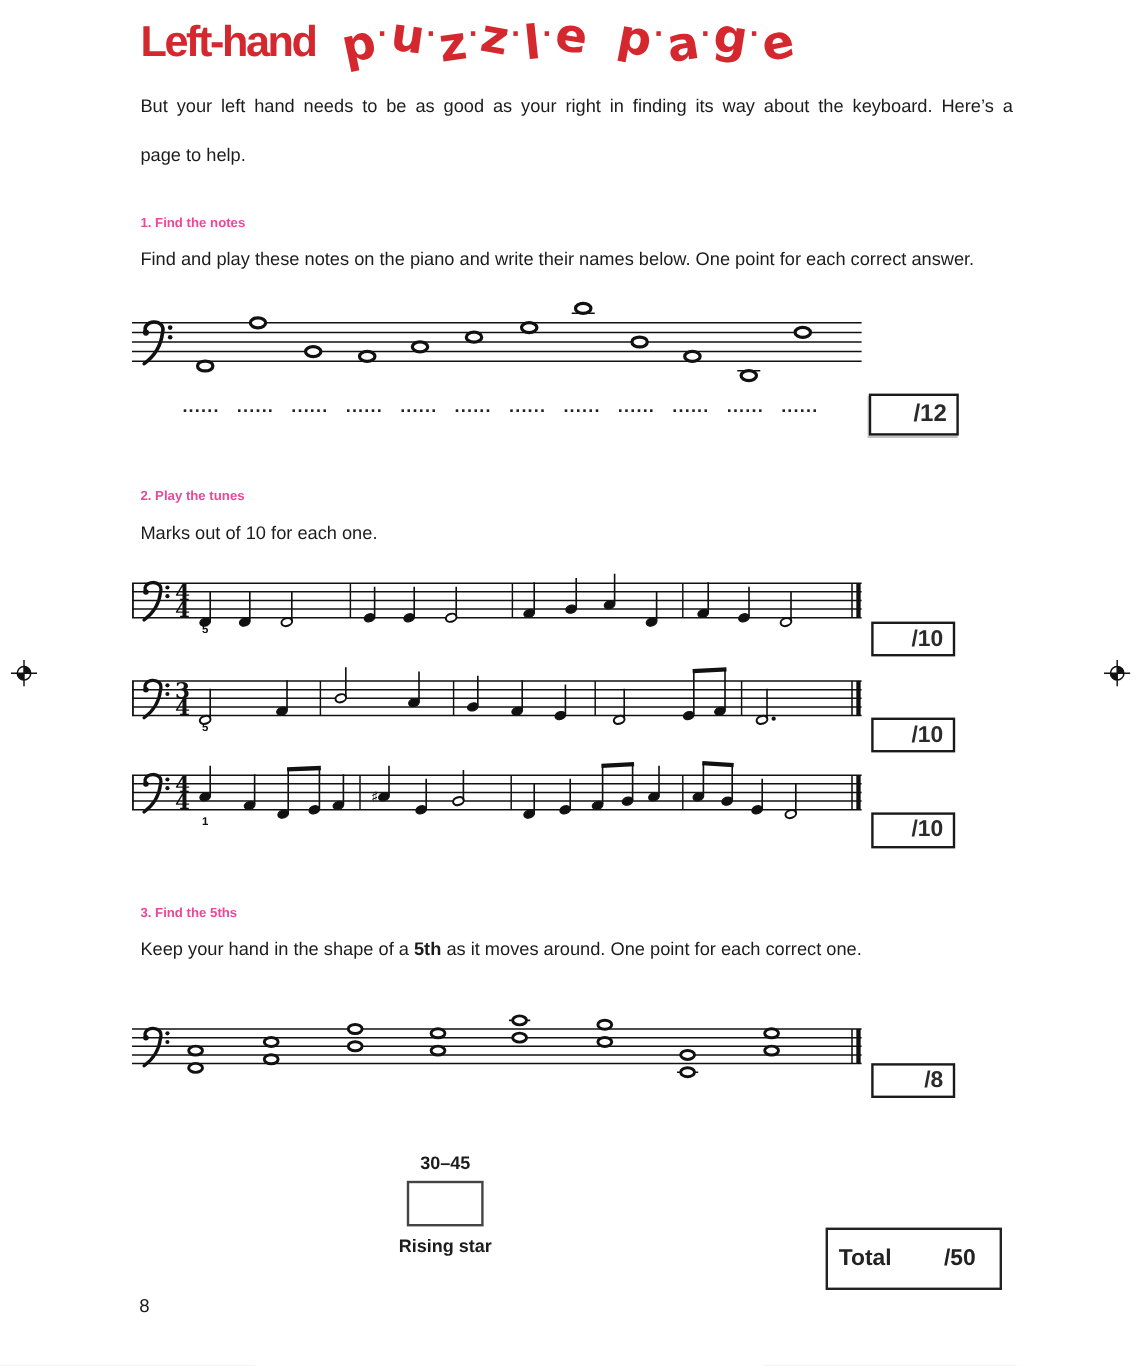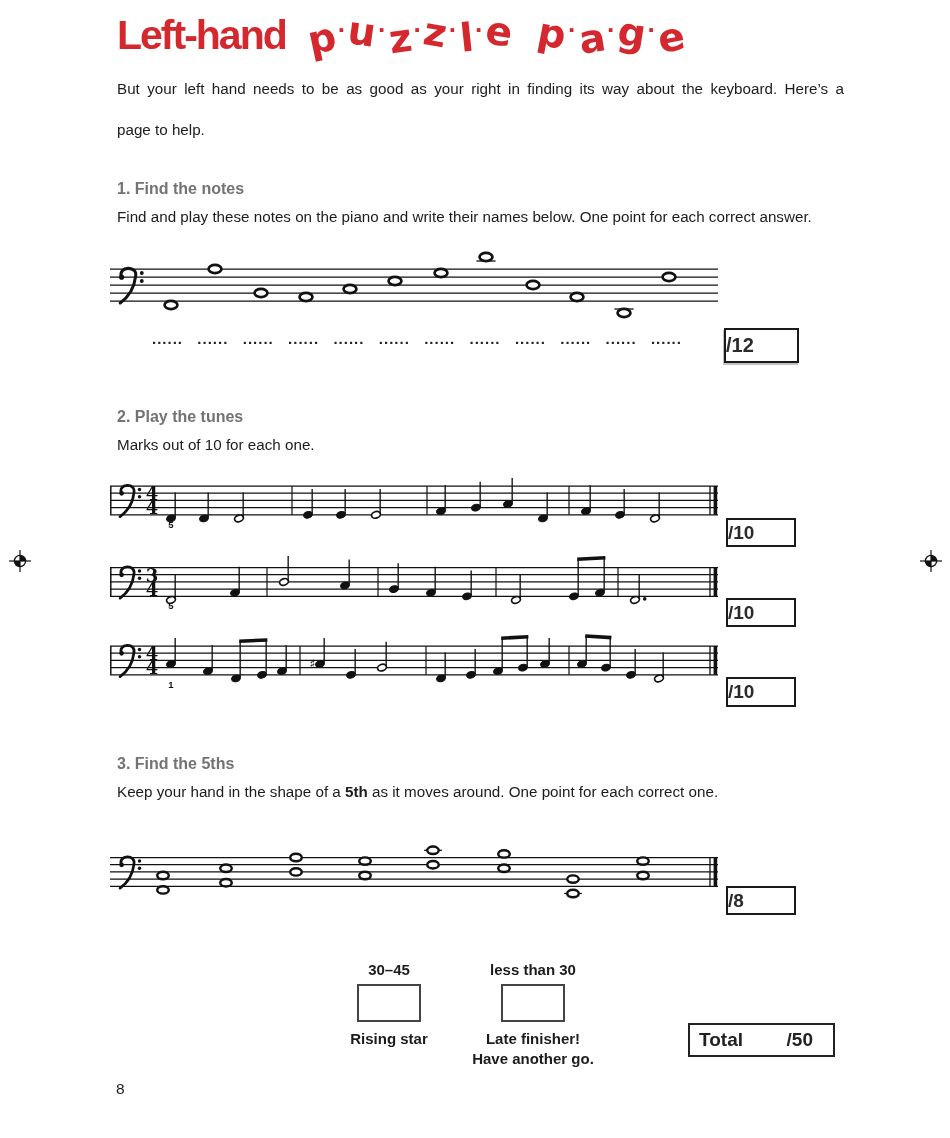--- a/index.html
+++ b/index.html
@@ -3,50 +3,50 @@
 <meta charset="utf-8">
 <style>
   html,body{margin:0;padding:0;background:#e8e8e8;}
   .page{
     position:relative;width:950px;height:1138px;background:#ffffff;
     font-family:"Liberation Sans",sans-serif;color:#1c1c1c;overflow:hidden;
     margin:0 auto;
   }
   
   .title{position:absolute;left:117px;top:12px;margin:0;white-space:nowrap;font-weight:bold;}
-  .title-main{font-family:"Liberation Sans",sans-serif;font-size:41px;letter-spacing:-2px;color:#d4272e;margin-right:22px;}
+  .title-main{font-family:"Liberation Sans",sans-serif;font-size:36px;letter-spacing:-2px;color:#d4272e;margin-right:22px;}
   .fancy-letter{display:inline-block;font-family:"DejaVu Sans",sans-serif;font-weight:bold;font-size:39px;color:#d4272e;}
   .fancy-dot{display:inline-block;font-size:26px;color:#d4272e;position:relative;top:-10px;margin:0 2px;font-weight:bold;}
   .fancy-space{display:inline-block;width:26px;}
   
   .intro{position:absolute;left:117px;top:79px;width:727px;font-size:15.2px;line-height:20.5px;}
   .just{text-align:justify;}
   .just::after{content:"";display:inline-block;width:100%;}
   
-  .sec-heading{position:absolute;left:117px;font-size:16px;font-weight:bold;color:#737373;}
+  .sec-heading{position:absolute;left:117px;font-size:11px;font-weight:bold;color:#ec4899;}
   .sec-body{position:absolute;left:117px;font-size:15.2px;}
   
   svg.staff{position:absolute;}
   
   .blank-row{position:absolute;left:152px;top:330px;width:530px;display:flex;justify-content:space-between;font-weight:bold;font-size:15px;letter-spacing:1px;color:#222;}
   
-  .scorebox{position:absolute;border:2px solid #1a1a1a;background:#fff;display:flex;align-items:center;justify-content:flex-start;padding-right:8px;box-sizing:border-box;font-weight:bold;color:#2b2b2b;}
+  .scorebox{position:absolute;border:2px solid #1a1a1a;background:#fff;display:flex;align-items:center;justify-content:flex-end;padding-right:8px;box-sizing:border-box;font-weight:bold;color:#2b2b2b;}
   .sb12{left:724px;top:328px;width:75px;height:35px;font-size:20px;box-shadow:-1px 2px 0 rgba(120,120,120,.45);}
   .sb10a{left:726px;top:518px;width:70px;height:29px;font-size:19px;}
   .sb10b{left:726px;top:598px;width:70px;height:29px;font-size:19px;}
   .sb10c{left:726px;top:677px;width:70px;height:30px;font-size:19px;}
   .sb8{left:726px;top:886px;width:70px;height:29px;font-size:19px;}
   
   .rating{position:absolute;top:961px;width:170px;text-align:center;font-weight:bold;font-size:15px;}
   .rating .cond{line-height:17px;}
   .rating .tickbox{width:60px;height:34px;border:2px solid #444;margin:6px auto 0 auto;background:#fff;}
   .rating .lab{margin-top:7px;line-height:20px;}
-  .r1{left:148px;} .r2{left:304px;} .r3{left:448px;}
-  
-  .totalbox{position:absolute;left:688px;top:1023px;width:147px;height:34px;border:2.5px solid #222;box-sizing:border-box;display:flex;align-items:center;font-weight:bold;font-size:19px;color:#222;}
+  .r1{left:148px;} .r2{left:286px;} .r3{left:448px;}
+  
+  .totalbox{position:absolute;left:688px;top:1023px;width:147px;height:52px;border:2.5px solid #222;box-sizing:border-box;display:flex;align-items:center;font-weight:bold;font-size:19px;color:#222;}
   .totalbox .tl{padding-left:9px;}
   .totalbox .ts{margin-left:auto;padding-right:20px;}
   
   .pagenum{position:absolute;left:116px;top:1080px;font-size:15.5px;}
   
   .regmark{position:absolute;width:22px;height:22px;}
   .regmark.left{left:9px;top:550px;} .regmark.right{left:920px;top:550px;}
 </style>
 </head>
 <body>
@@ -324,26 +324,20 @@
     </svg>
   <div class="scorebox sb8">
     <span>/8</span>
   </div>
 
   <div class="rating r2">
     <div class="cond">30–45</div>
     <div class="tickbox"></div>
     <div class="lab">Rising star</div>
   </div>
-  <div class="rating r3">
-    <div class="cond">less than 30</div>
-    <div class="tickbox"></div>
-    <div class="lab">Late finisher!</div>
-    <div class="lab" style="margin-top:0">Have another go.</div>
-  </div>
 
   <div class="totalbox">
     <span class="tl">Total</span>
     <span class="ts">/50</span>
   </div>
 
   <div class="pagenum">8</div>
 </div>
 
 </body></html>

